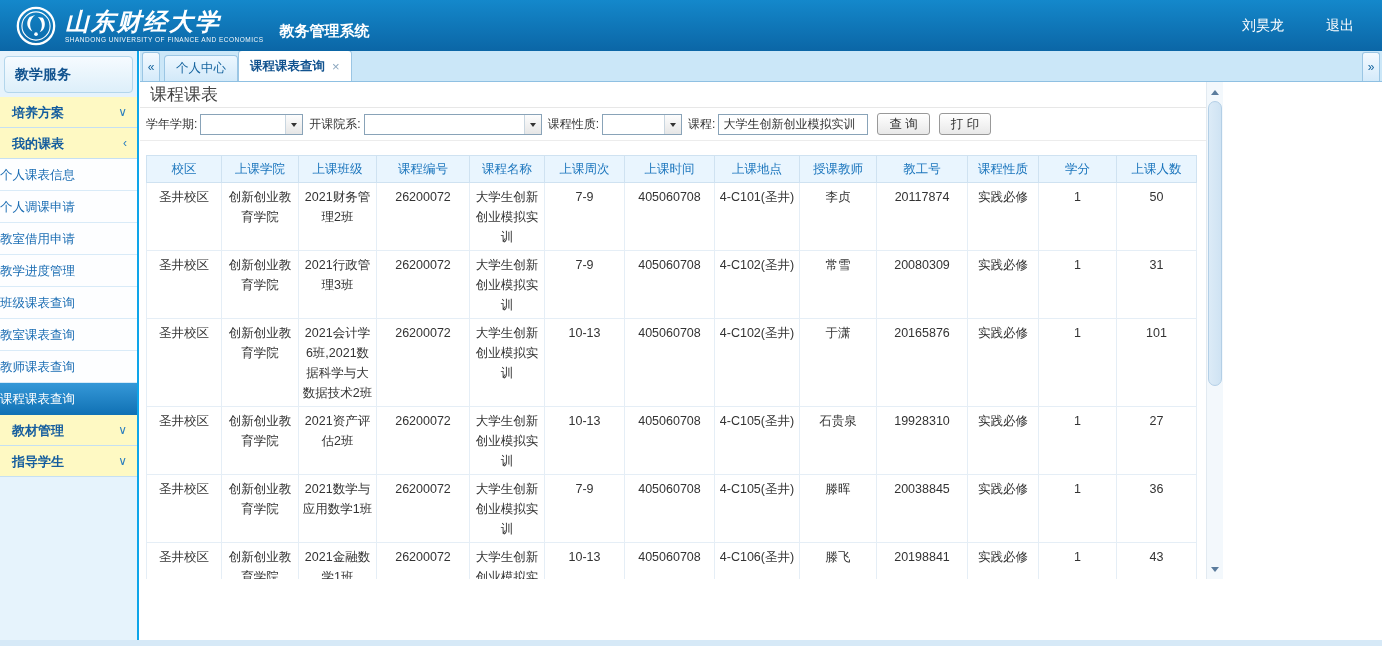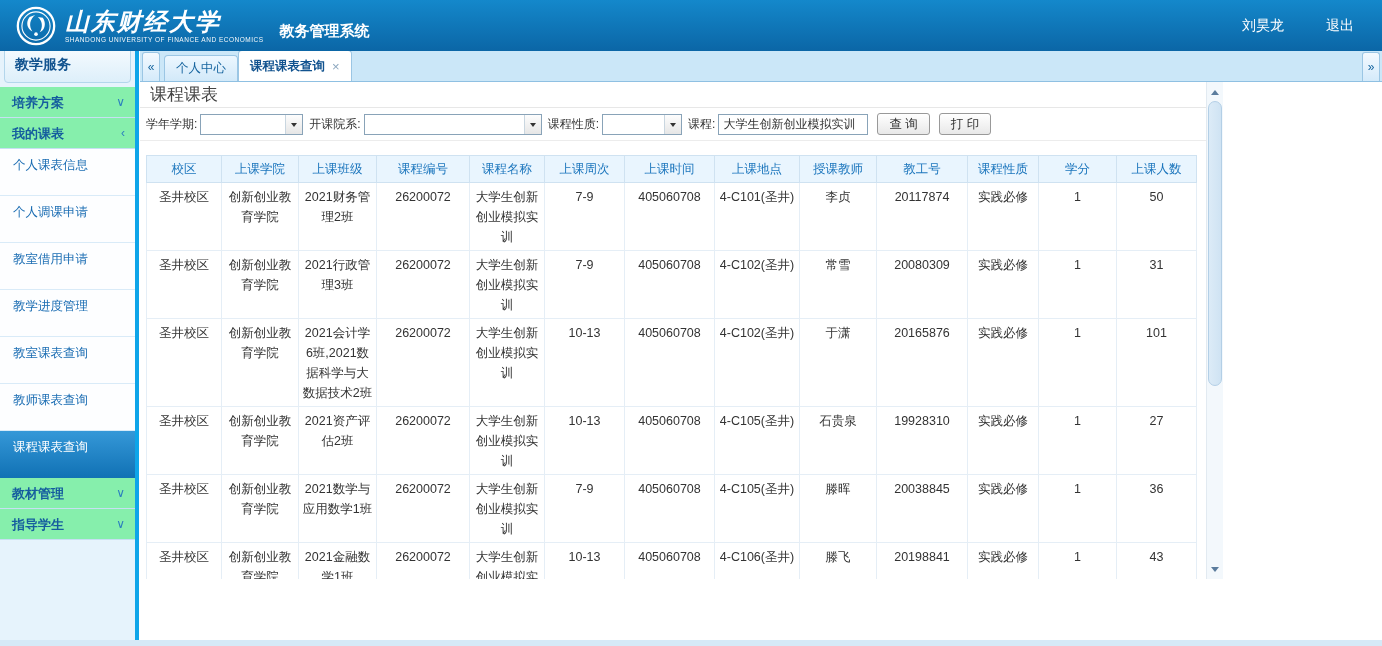--- a/index.html
+++ b/index.html
@@ -14,30 +14,30 @@
   .uni-block { margin-left:9px; }
   .uni-cn { font-family:"DejaVu Serif","Liberation Serif",serif; font-weight:bold; font-style:italic;
             font-size:24px; letter-spacing:2px; line-height:26px; white-space:nowrap; }
   .uni-en { font-size:6.5px; letter-spacing:0.5px; margin-top:1px; white-space:nowrap; opacity:.95; }
   .sys-title { margin-left:16px; font-size:15px; font-weight:bold; padding-top:12px; white-space:nowrap; }
   .user-area { margin-left:auto; display:flex; gap:42px; font-size:14px; padding-right:12px; }
   .user-area span { cursor:default; }
   .user-area .logout { cursor:pointer; }
 
   
-  .sidebar { position:absolute; left:0; top:41px; bottom:0; width:139px;
-             background:#e6f3fc; border-right:4px solid #0ea5e9; }
+  .sidebar { position:absolute; left:0; top:51px; bottom:0; width:139px;
+             background:#e6f3fc; border-right:2px solid #0ea5e9; }
   .side-title { margin:5px 4px 4px 4px; height:37px; line-height:35px; padding-left:10px;
                 background:linear-gradient(#f6fbff,#ddeffa); border:1px solid #b3d6ec; border-radius:4px;
                 color:#12538f; font-weight:bold; font-size:14px; }
   .side-group { height:31px; line-height:31px; padding:0 10px 0 12px; color:#155d9e; font-weight:bold;
                 font-size:13px; border-bottom:1px solid #c6e0f2; display:flex; justify-content:space-between;
-                align-items:center; cursor:pointer; background:#86efac; }
+                align-items:center; cursor:pointer; background:#fef9c3; }
   .side-group .chev { font-size:12px; font-weight:normal; color:#2c7fbe; }
-  .side-item { height:47px; line-height:32px; padding-left:13px; color:#1b6db3; font-size:12.5px;
+  .side-item { height:32px; line-height:32px; color:#1b6db3; font-size:12.5px;
                border-bottom:1px solid #d9ebf8; background:#fdfeff; cursor:pointer; }
   .side-item.selected { background:linear-gradient(#3598d8,#1172b5); color:#fff; border-bottom-color:#1172b5; }
 
   
   .main { position:absolute; left:140px; top:51px; right:0; bottom:0; background:#fff; }
   .tabbar { position:absolute; left:0; right:0; top:0; height:31px; background:#cbe7f8;
             border-bottom:1px solid #8fc0e2; display:flex; align-items:flex-end; padding:0 24px 0 2px; }
   .tab-scroll { width:18px; height:29px; background:linear-gradient(#f4faff,#d4eafa);
                 border:1px solid #9bc6e4; border-bottom:none; color:#17659f; text-align:center;
                 line-height:28px; font-size:12px; cursor:pointer; flex:0 0 auto; border-radius:3px 3px 0 0; }
@@ -120,20 +120,21 @@
         <span class="chev">∨</span>
       </div>
       <div class="side-group active-group">
         <span>我的课表</span>
         <span class="chev">‹</span>
       </div>
       <div class="side-item"><span>个人课表信息</span></div>
       <div class="side-item"><span>个人调课申请</span></div>
       <div class="side-item"><span>教室借用申请</span></div>
       <div class="side-item"><span>教学进度管理</span></div>
+      <div class="side-item"><span>班级课表查询</span></div>
       <div class="side-item"><span>教室课表查询</span></div>
       <div class="side-item"><span>教师课表查询</span></div>
       <div class="side-item selected"><span>课程课表查询</span></div>
       <div class="side-group">
         <span>教材管理</span>
         <span class="chev">∨</span>
       </div>
       <div class="side-group">
         <span>指导学生</span>
         <span class="chev">∨</span>

